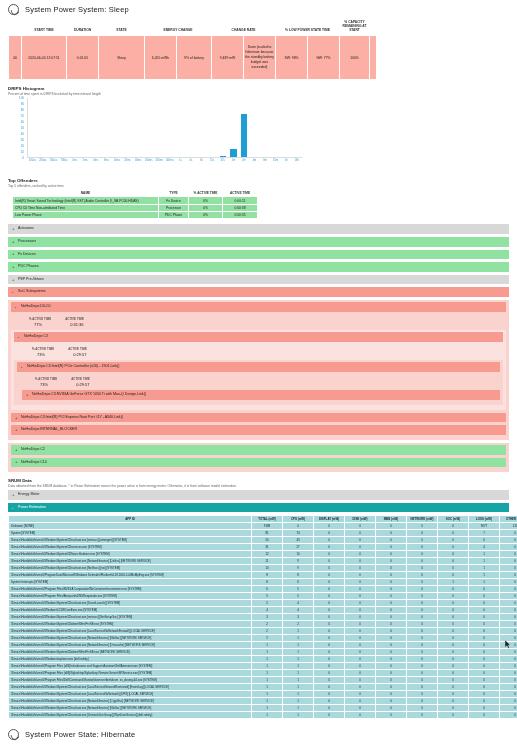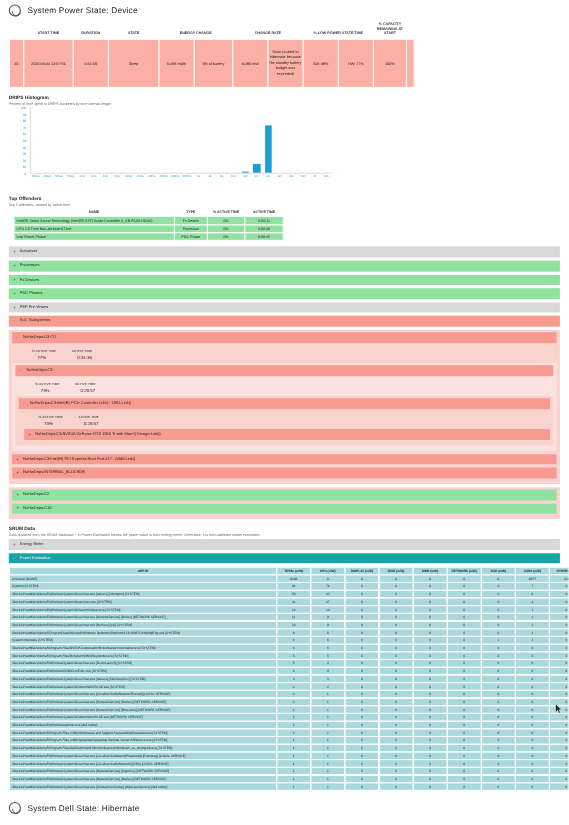--- a/index.html
+++ b/index.html
@@ -103,21 +103,21 @@
   .cursor { position:absolute; width:6px; height:9px; }
   .scrollspace { height:6px; }
 </style>
 </head>
 <body>
 
 <div class="page">
 
   <div class="sec-head">
     <span class="moon-icon"></span>
-    <span class="sec-title">System Power State: Device</span>
+    <span class="sec-title">System Power System: Sleep</span>
   </div>
 
   <div class="sleep-tbl-wrap">
     <table class="sleep">
       <colgroup>
         <col class="col-idx">
           <col class="col-start">
           <col class="col-dur">
           <col class="col-state">
         <col class="col-energy">
@@ -770,20 +770,20 @@
           <td class="num">0</td>
           <td class="num">0</td>
         </tr>
       </tbody>
   </table>
 
   <div class="scrollspace"></div>
 
   <div class="sec-head">
     <span class="moon-icon"></span>
-    <span class="sec-title">System Dell State: Hibernate</span>
+    <span class="sec-title">System Power State: Hibernate</span>
   </div>
 
   <svg class="cursor" style="left:505px; top:640px;" viewBox="0 0 8 12">
     <polygon points="0,0 0,10 2.6,7.6 4.3,11.2 5.9,10.4 4.3,7 7.3,7" fill="#222" stroke="#fff" stroke-width=".5"></polygon>
   </svg>
 
 </div>
 
 </body></html>

